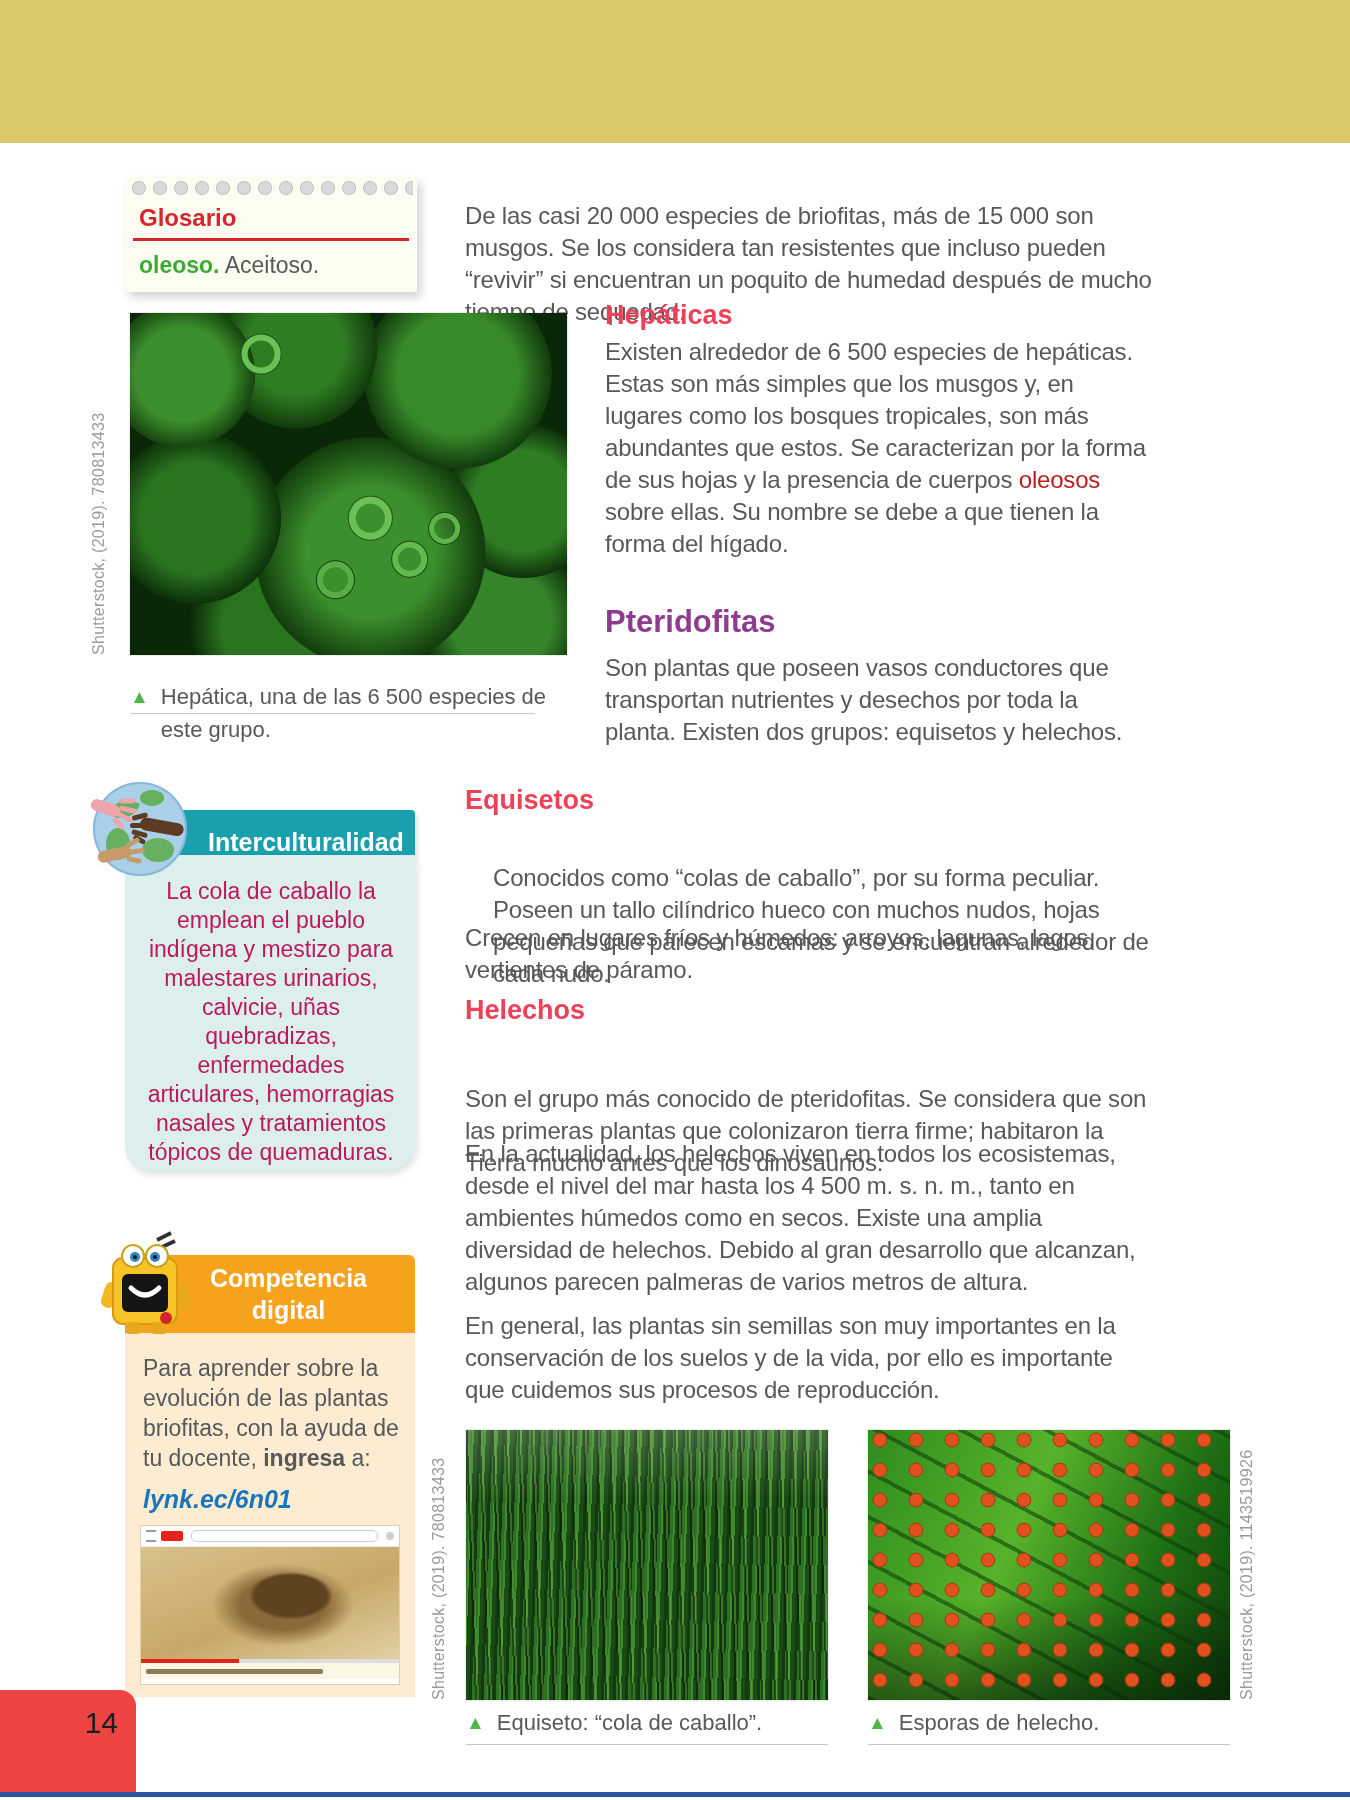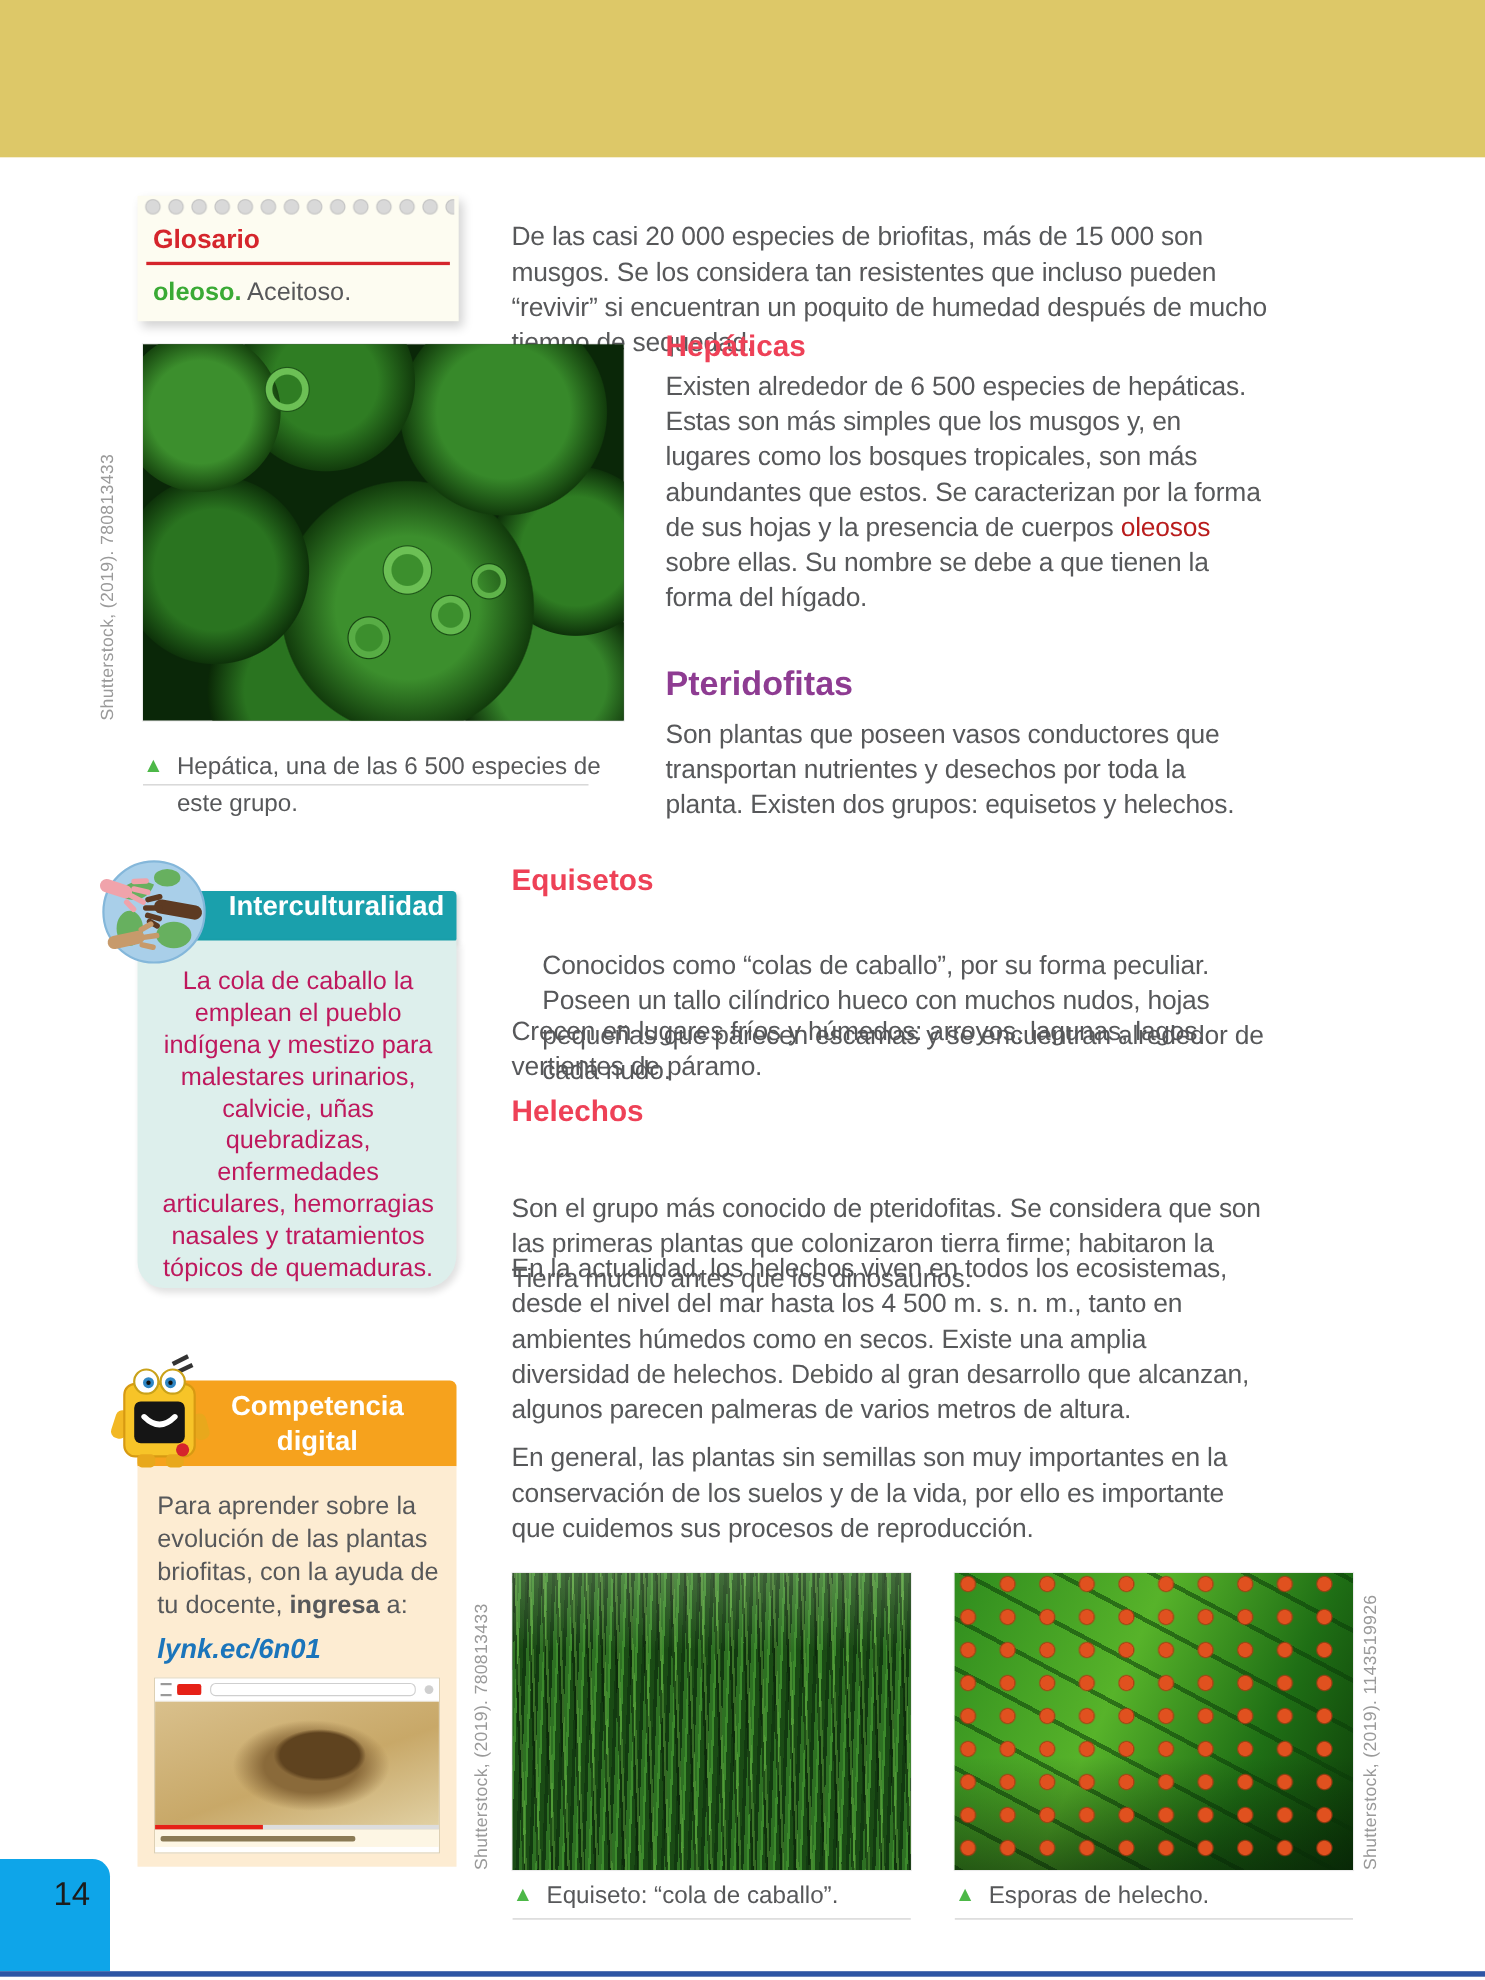--- a/index.html
+++ b/index.html
@@ -4,21 +4,21 @@
 <style>
   html,body{margin:0;padding:0;background:#ffffff;}
   .page{position:relative;width:1350px;height:1800px;background:#ffffff;overflow:hidden;
         font-family:"Liberation Sans",sans-serif;color:#57585a;}
   .abs{position:absolute;}
 
   
   .banner{left:0;top:0;width:1350px;height:143px;background:#ddc868;}
 
   
-  .page-tab{left:0;top:1690px;width:100px;height:102px;background:#0ea5e9;border-radius:0 16px 0 0;}
+  .page-tab{left:0;top:1690px;width:136px;height:102px;background:#ef4444;border-radius:0 16px 0 0;}
   .page-num{position:absolute;right:18px;top:16px;font-size:30px;color:#1c1c1c;}
   .footer-line{left:0;top:1792px;width:1350px;height:5px;background:#2e55a4;}
 
   
   .para{font-size:24px;line-height:32px;letter-spacing:-0.2px;color:#57585a;}
   .h-pink{font-size:27px;font-weight:bold;color:#ee4157;}
   .h-purple{font-size:31px;font-weight:bold;color:#8e3c92;}
   .green-word{color:#b91c1c;}
 
   
@@ -67,21 +67,21 @@
            letter-spacing:0.3px;white-space:nowrap;}
 
   
   .caption{display:flex;align-items:flex-start;font-size:22px;line-height:33px;color:#57585a;}
   .tri{color:#4db848;font-size:19px;line-height:33px;margin-right:12px;flex:none;}
   .cap-rule{height:1px;background:#c9c9c9;}
   .caption-underlined{border-bottom:1px solid #c9c9c9;padding-bottom:5px;}
 
   
   .interc-header{left:150px;top:810px;width:265px;height:47px;background:#1aa0ac;border-radius:4px;
-                 display:flex;align-items:flex-start;box-shadow:2px 3px 5px rgba(0,0,0,0.15);}
+                 display:flex;align-items:flex-end;box-shadow:2px 3px 5px rgba(0,0,0,0.15);}
   .interc-header span{margin-left:58px;font-size:25px;font-weight:bold;color:#ffffff;}
   .interc-body{left:125px;top:855px;width:290px;height:316px;background:#ddefec;
                border-radius:0 0 30px 24px;box-shadow:3px 4px 7px rgba(0,0,0,0.12);}
   .interc-text{position:absolute;left:22px;top:22px;width:248px;font-size:23px;line-height:29px;color:#be185d;text-align:center;}
 
   
   .comp-header{left:125px;top:1255px;width:290px;height:78px;background:#f6a21d;border-radius:6px 6px 0 0;}
   .comp-title{position:absolute;left:85px;top:7px;font-size:25px;line-height:32px;font-weight:bold;color:#ffffff;text-align:center;}
   .comp-body{left:125px;top:1333px;width:290px;height:364px;background:#fdecd2;}
   .comp-text{position:absolute;left:18px;top:20px;width:256px;font-size:23px;line-height:30px;color:#57585a;}

